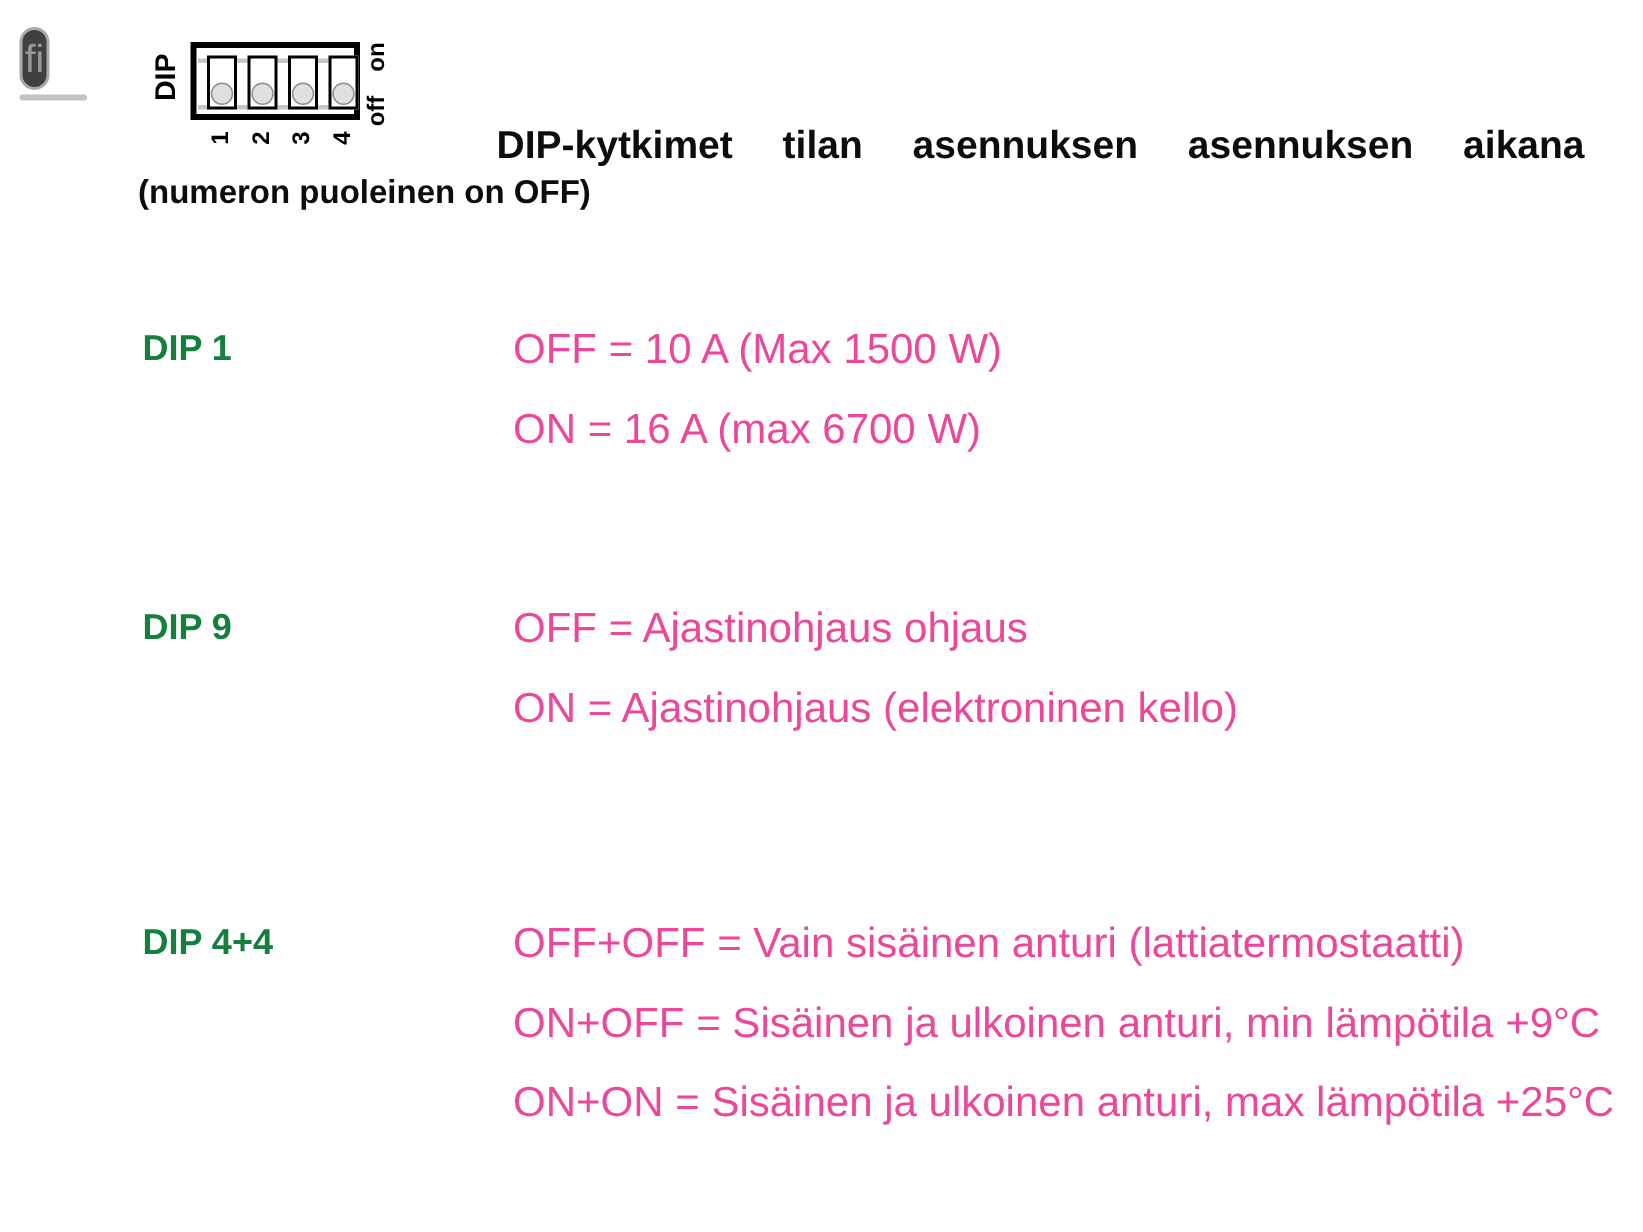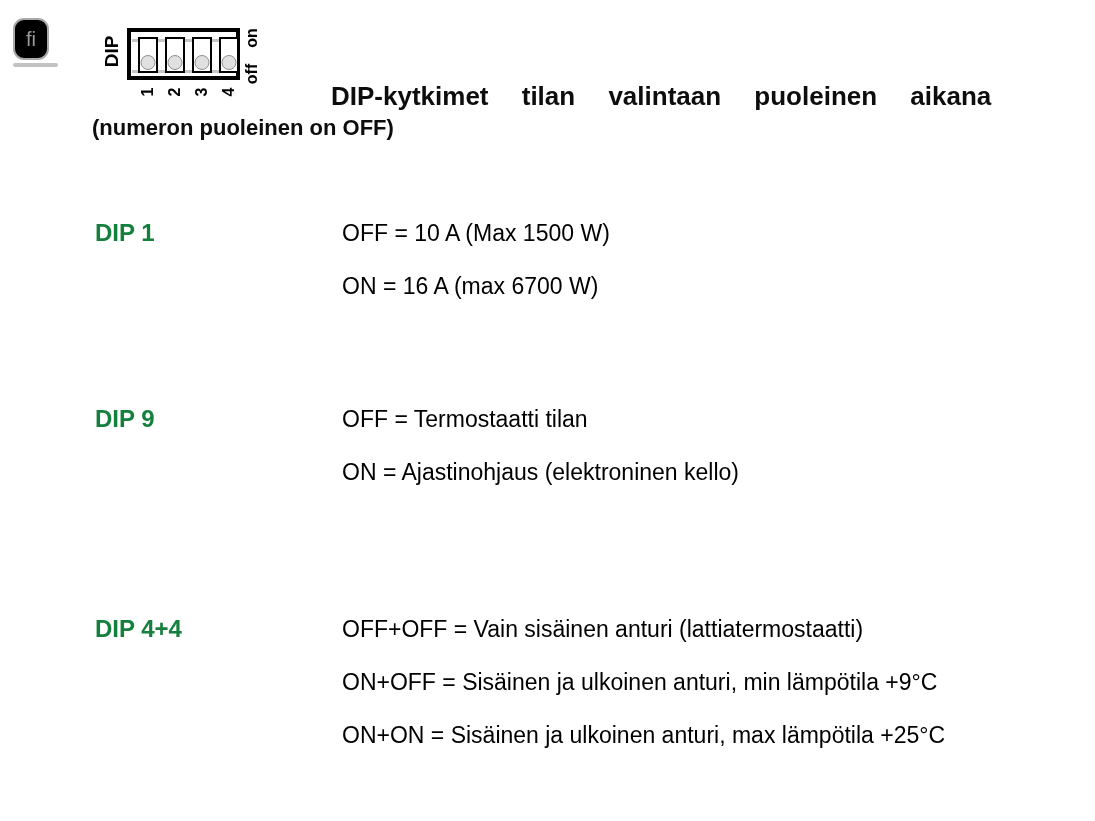--- a/index.html
+++ b/index.html
@@ -8,25 +8,25 @@
     width: 1095px; height: 821px;
     position: relative;
     overflow: hidden;
     font-family: "Liberation Sans", "DejaVu Sans", sans-serif;
     color: #161616;
   }
   .abs { position: absolute; }
 
   
   .fi-badge {
-    left: 13px; top: 18px; width: 36px; height: 42px;
+    left: 13px; top: 18px; width: 20px; height: 42px;
     border: 2.5px solid #a9a9a9; border-radius: 11px;
-    color: #999999; font-size: 20px;
+    color: #999999; font-size: 26px;
     display: flex; align-items: center; justify-content: center;
-    background: #000000;
+    background: #404040;
   }
   .fi-badge-shadow {
     left: 13px; top: 63px; width: 45px; height: 3.5px;
     background: #c2c2c2; border-radius: 2px;
   }
 
   
   .dip-box {
     left: 127px; top: 28px; width: 113px; height: 52px;
     border: 4px solid #000000; background: #ffffff;
@@ -69,22 +69,22 @@
 
   
   .section { position: absolute; left: 0; width: 1095px; }
   .sec-label {
     position: absolute; left: 95px; top: 0;
     font-weight: bold; font-size: 24px; line-height: 30px; color: #15803d;
     white-space: nowrap;
   }
   .sec-lines { position: absolute; left: 342px; top: 0; }
   .line {
-    height: 53px; font-size: 23px; line-height: 30px;
-    white-space: nowrap; color: #000000;
+    height: 53px; font-size: 28px; line-height: 30px;
+    white-space: nowrap; color: #ec4899;
   }
   .sec-1 { top: 218px; }
   .sec-2 { top: 404px; }
   .sec-3 { top: 614px; }
 </style>
 </head>
 <body>
 
 <div class="abs fi-badge">
   <span>fi</span>
@@ -113,35 +113,35 @@
 
   <div class="vtext on-label">on</div>
   <div class="vtext off-label">off</div>
 
   <div class="vtext sw-num sw-num-1">1</div>
   <div class="vtext sw-num sw-num-2">2</div>
   <div class="vtext sw-num sw-num-3">3</div>
   <div class="vtext sw-num sw-num-4">4</div>
 </div>
 
-<div class="abs title-line1">DIP-kytkimet tilan valintaan puoleinen aikana</div>
+<div class="abs title-line1">DIP-kytkimet tilan asennuksen asennuksen aikana</div>
 <div class="abs title-line2">(numeron puoleinen on OFF)</div>
 
 <div class="section sec-1">
   <div class="sec-label">DIP 1</div>
   <div class="sec-lines">
     <div class="line">OFF = 10 A (Max 1500 W)</div>
     <div class="line">ON = 16 A (max 6700 W)</div>
   </div>
 </div>
 
 <div class="section sec-2">
   <div class="sec-label">DIP 9</div>
   <div class="sec-lines">
-    <div class="line">OFF = Termostaatti tilan</div>
+    <div class="line">OFF = Ajastinohjaus ohjaus</div>
     <div class="line">ON = Ajastinohjaus (elektroninen kello)</div>
   </div>
 </div>
 
 <div class="section sec-3">
   <div class="sec-label">DIP 4+4</div>
   <div class="sec-lines">
     <div class="line">OFF+OFF = Vain sisäinen anturi (lattiatermostaatti)</div>
     <div class="line">ON+OFF = Sisäinen ja ulkoinen anturi, min lämpötila +9°C</div>
     <div class="line">ON+ON = Sisäinen ja ulkoinen anturi, max lämpötila +25°C</div>

